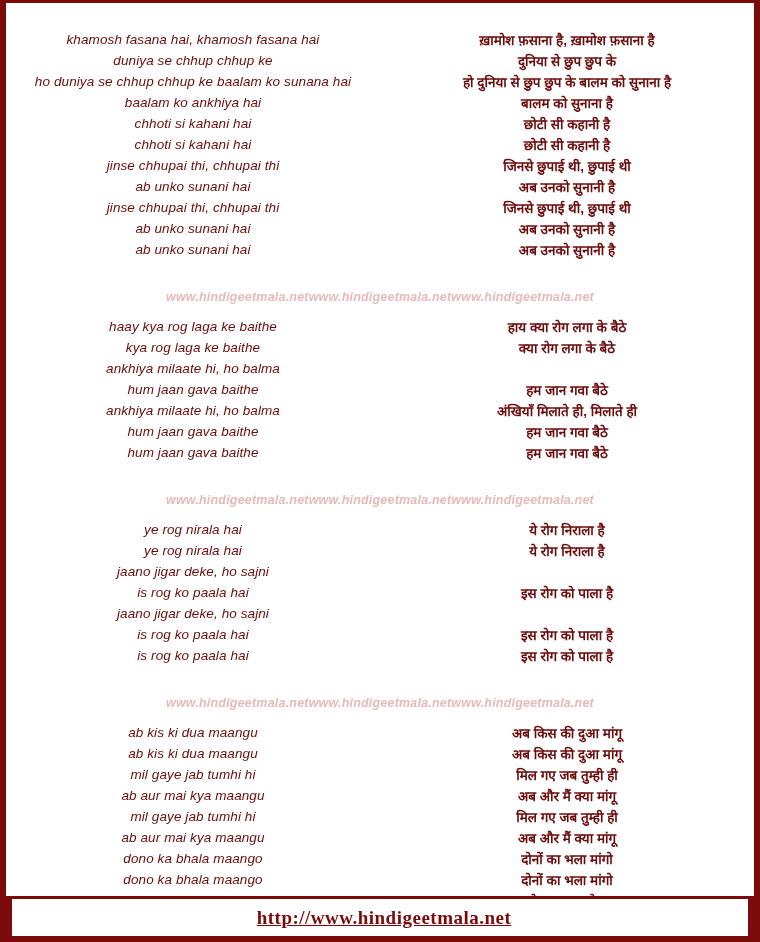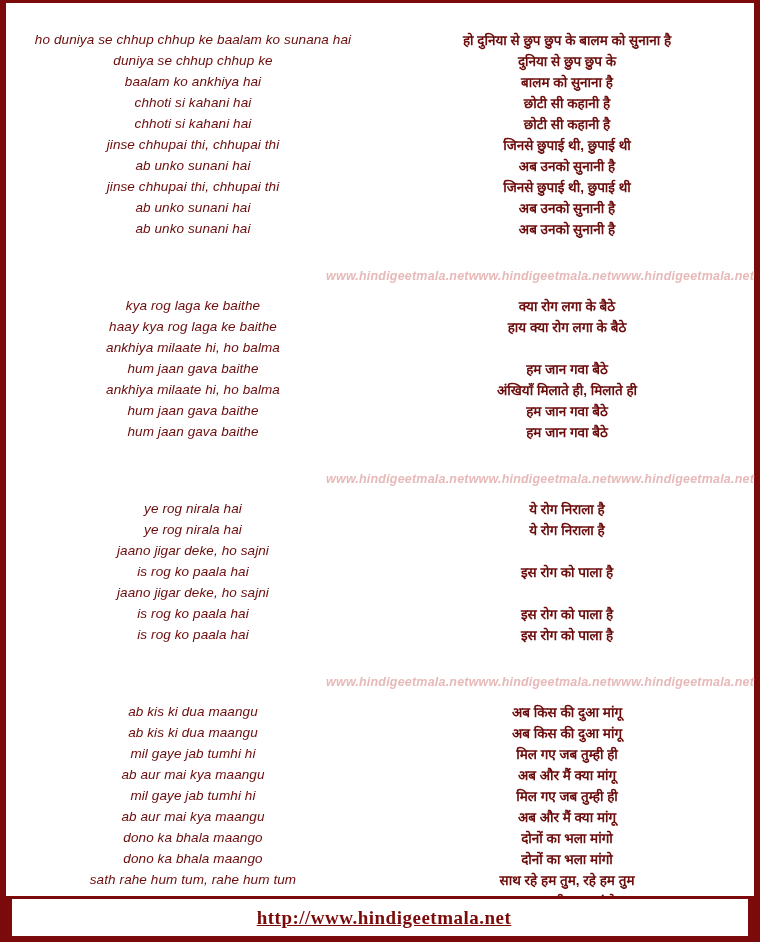--- a/index.html
+++ b/index.html
@@ -53,21 +53,21 @@
     font-size: 13.5px;
     color: #6b0b0b;
     white-space: nowrap;
     font-weight: bold;
   }
   .watermark-row {
     position: relative;
     height: 22px;
     margin: 2px 0 8px 0;
     display: flex;
-    justify-content: flex-end;
+    justify-content: center;
     align-items: center;
     pointer-events: none;
   }
   .watermark {
     font-size: 12.5px;
     font-weight: bold;
     font-style: italic;
     color: #e7b9b9;
     letter-spacing: 0.2px;
   }
@@ -98,28 +98,32 @@
     padding-left: 8px;
   }
 </style>
 </head>
 <body>
 
 <div id="page">
   <div id="lyrics-area">
       <div class="stanza">
         <div class="line">
+          <div class="col-left">khamosh fasana hai, khamosh fasana hai</div>
+          <div class="col-right">ख़ामोश फ़साना है, ख़ामोश फ़साना है</div>
+        </div>
+        <div class="line">
+          <div class="col-left">duniya se chhup chhup ke</div>
+          <div class="col-right">दुनिया से छुप छुप के</div>
+        </div>
+        <div class="line">
           <div class="col-left">ho duniya se chhup chhup ke baalam ko sunana hai</div>
           <div class="col-right">हो दुनिया से छुप छुप के बालम को सुनाना है</div>
         </div>
         <div class="line">
-          <div class="col-left">duniya se chhup chhup ke</div>
-          <div class="col-right">दुनिया से छुप छुप के</div>
-        </div>
-        <div class="line">
           <div class="col-left">baalam ko ankhiya hai</div>
           <div class="col-right">बालम को सुनाना है</div>
         </div>
         <div class="line">
           <div class="col-left">chhoti si kahani hai</div>
           <div class="col-right">छोटी सी कहानी है</div>
         </div>
         <div class="line">
           <div class="col-left">chhoti si kahani hai</div>
           <div class="col-right">छोटी सी कहानी है</div>
@@ -145,26 +149,26 @@
           <div class="col-right">अब उनको सुनानी है</div>
         </div>
       </div>
       <div class="watermark-row">
         <span class="watermark">www.hindigeetmala.net</span>
         <span class="watermark">www.hindigeetmala.net</span>
         <span class="watermark">www.hindigeetmala.net</span>
       </div>
       <div class="stanza">
         <div class="line">
+          <div class="col-left">haay kya rog laga ke baithe</div>
+          <div class="col-right">हाय क्या रोग लगा के बैठे</div>
+        </div>
+        <div class="line">
           <div class="col-left">kya rog laga ke baithe</div>
           <div class="col-right">क्या रोग लगा के बैठे</div>
-        </div>
-        <div class="line">
-          <div class="col-left">haay kya rog laga ke baithe</div>
-          <div class="col-right">हाय क्या रोग लगा के बैठे</div>
         </div>
         <div class="line">
           <div class="col-left">ankhiya milaate hi, ho balma</div>
         </div>
         <div class="line">
           <div class="col-left">hum jaan gava baithe</div>
           <div class="col-right">हम जान गवा बैठे</div>
         </div>
         <div class="line">
           <div class="col-left">ankhiya milaate hi, ho balma</div>

